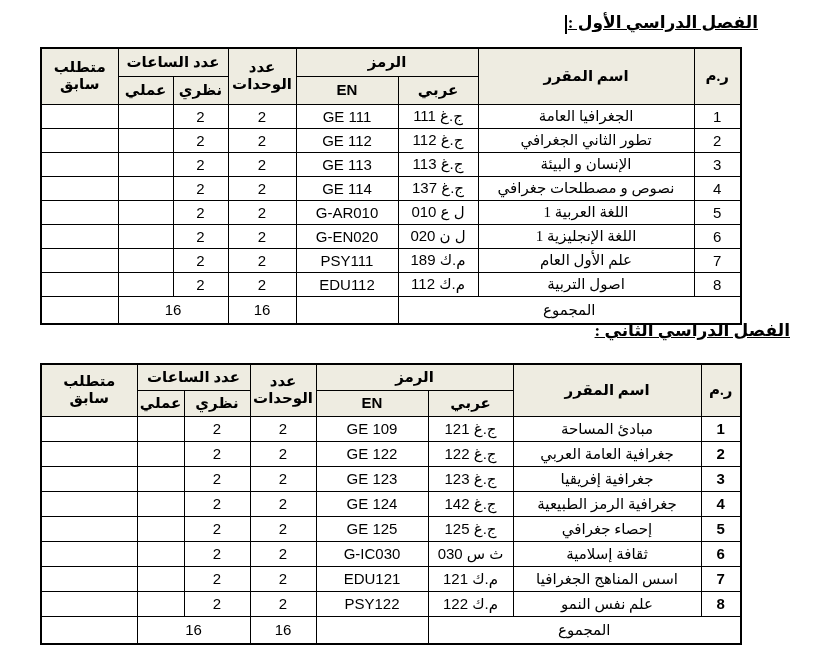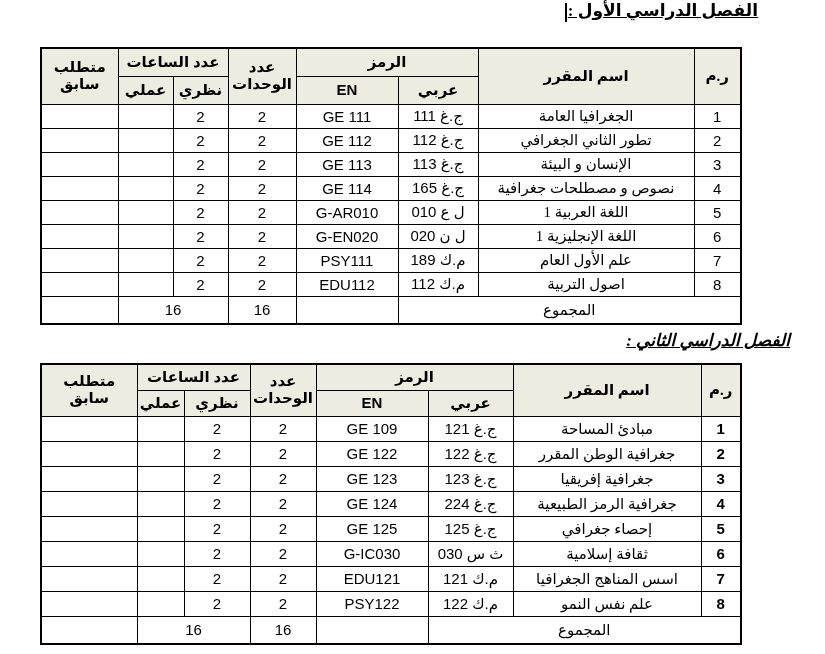--- a/index.html
+++ b/index.html
@@ -5,22 +5,22 @@
   * { margin:0; padding:0; box-sizing:border-box; }
   html,body { background:#ffffff; }
   body {
     position:relative; width:825px; height:654px; overflow:hidden;
     font-family:"Liberation Serif","DejaVu Sans",serif; color:#000;
   }
   .doc-title {
     position:absolute; direction:rtl; font-weight:bold; font-size:17px;
     text-decoration:underline; white-space:nowrap;
   }
-  #title1 { top:0;  right:67px;text-align:right; }
-  #title2 { top:330px; right:35px;font-style:italic; }
+  #title1 { top:12px;  right:67px;text-align:right; }
+  #title2 { top:320px; right:35px; }
   .cursor-bar {
     display:inline-block; width:2px; height:19px; background:#000;
     vertical-align:middle; margin-right:1px;
   }
   table {
     position:absolute; left:40px; width:700px; direction:rtl;
     border-collapse:collapse; table-layout:fixed; border:2px solid #000;
   }
   #table1 { top:47px; }
   #table2 { top:363px; }
@@ -98,22 +98,22 @@
         <td>الإنسان و البيئة</td>
         <td class="sans">ج.غ 113</td>
         <td class="sans">GE 113</td>
         <td class="sans">2</td>
         <td class="sans">2</td>
         <td class="sans"></td>
         <td></td>
       </tr>
       <tr>
         <td class="sans cell-num">4</td>
-        <td>نصوص و مصطلحات جغرافية</td>
-        <td class="sans">ج.غ 165</td>
+        <td>نصوص و مصطلحات جغرافي</td>
+        <td class="sans">ج.غ 137</td>
         <td class="sans">GE 114</td>
         <td class="sans">2</td>
         <td class="sans">2</td>
         <td class="sans"></td>
         <td></td>
       </tr>
       <tr>
         <td class="sans cell-num">5</td>
         <td>اللغة العربية 1</td>
         <td class="sans">ل ع 010</td>
@@ -200,42 +200,42 @@
         <td>مبادئ المساحة</td>
         <td class="sans">ج.غ 121</td>
         <td class="sans">GE 109</td>
         <td class="sans">2</td>
         <td class="sans">2</td>
         <td class="sans"></td>
         <td></td>
       </tr>
       <tr>
         <td class="sans cell-num">2</td>
-        <td>جغرافية الوطن المقرر</td>
+        <td>جغرافية العامة العربي</td>
         <td class="sans">ج.غ 122</td>
         <td class="sans">GE 122</td>
         <td class="sans">2</td>
         <td class="sans">2</td>
         <td class="sans"></td>
         <td></td>
       </tr>
       <tr>
         <td class="sans cell-num">3</td>
         <td>جغرافية إفريقيا</td>
         <td class="sans">ج.غ 123</td>
         <td class="sans">GE 123</td>
         <td class="sans">2</td>
         <td class="sans">2</td>
         <td class="sans"></td>
         <td></td>
       </tr>
       <tr>
         <td class="sans cell-num">4</td>
         <td>جغرافية الرمز الطبيعية</td>
-        <td class="sans">ج.غ 224</td>
+        <td class="sans">ج.غ 142</td>
         <td class="sans">GE 124</td>
         <td class="sans">2</td>
         <td class="sans">2</td>
         <td class="sans"></td>
         <td></td>
       </tr>
       <tr>
         <td class="sans cell-num">5</td>
         <td>إحصاء جغرافي</td>
         <td class="sans">ج.غ 125</td>

